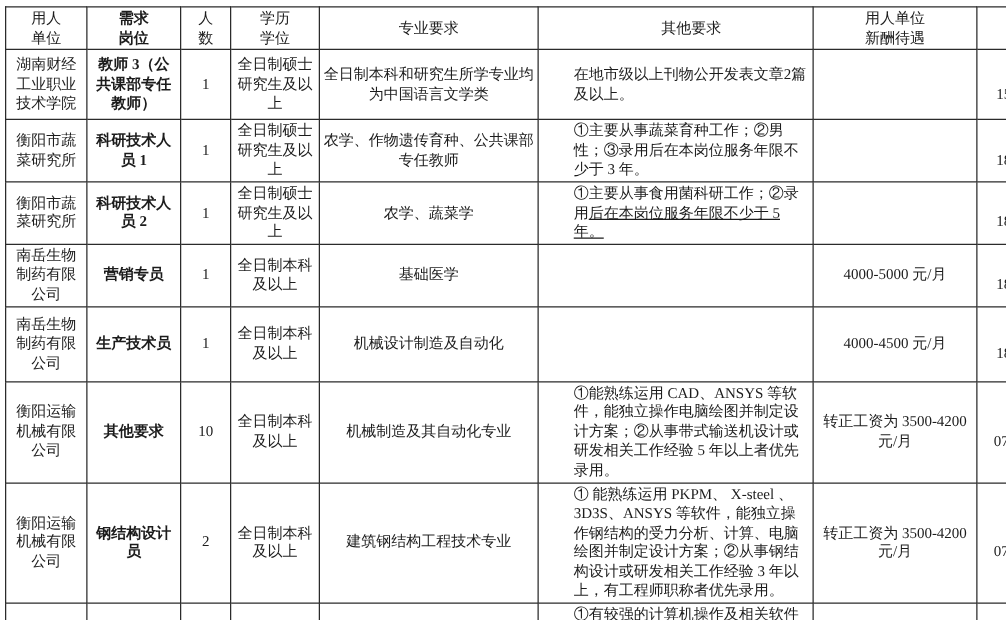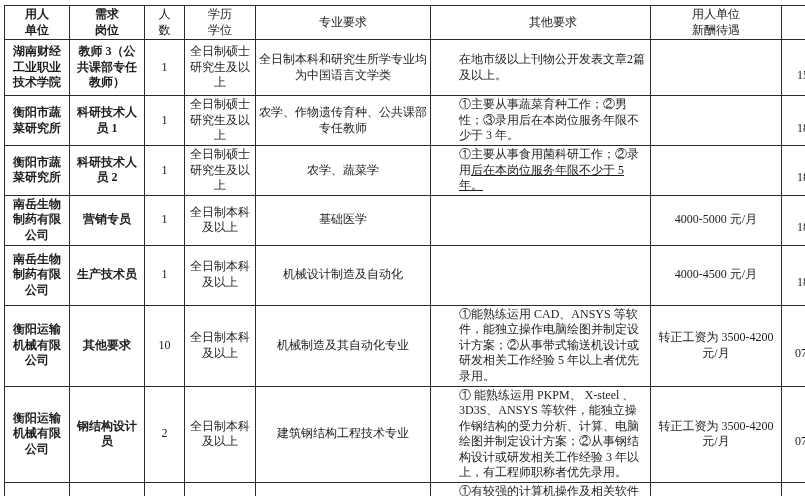--- a/index.html
+++ b/index.html
@@ -10,21 +10,21 @@
   th{white-space:pre-line;}
   thead tr{height:34px;}
   tbody tr:nth-child(1){height:56px;}
   tbody tr:nth-child(2){height:36px;}
   tbody tr:nth-child(3){height:46px;}
   tbody tr:nth-child(4){height:45px;}
   tbody tr:nth-child(5){height:60px;}
   tbody tr:nth-child(6){height:54px;}
   tbody tr:nth-child(7){height:86px;}
   tbody tr:nth-child(8){height:68px;}
-  .col-employer{width:58px;font-weight:bold;}
+  .col-employer{width:58px;}
   .col-position{width:68px;font-weight:bold;}
   .col-count{width:33px;}
   .col-education{width:64px;}
   .col-major{width:168px;}
   .col-other{width:188px;padding-left:28px;}
   .col-salary{width:124px;margin-left:12px;}
   .col-contact{width:90px;}
   td.cell-other{text-align:left;}
   .u{text-decoration:underline;}
 </style>

